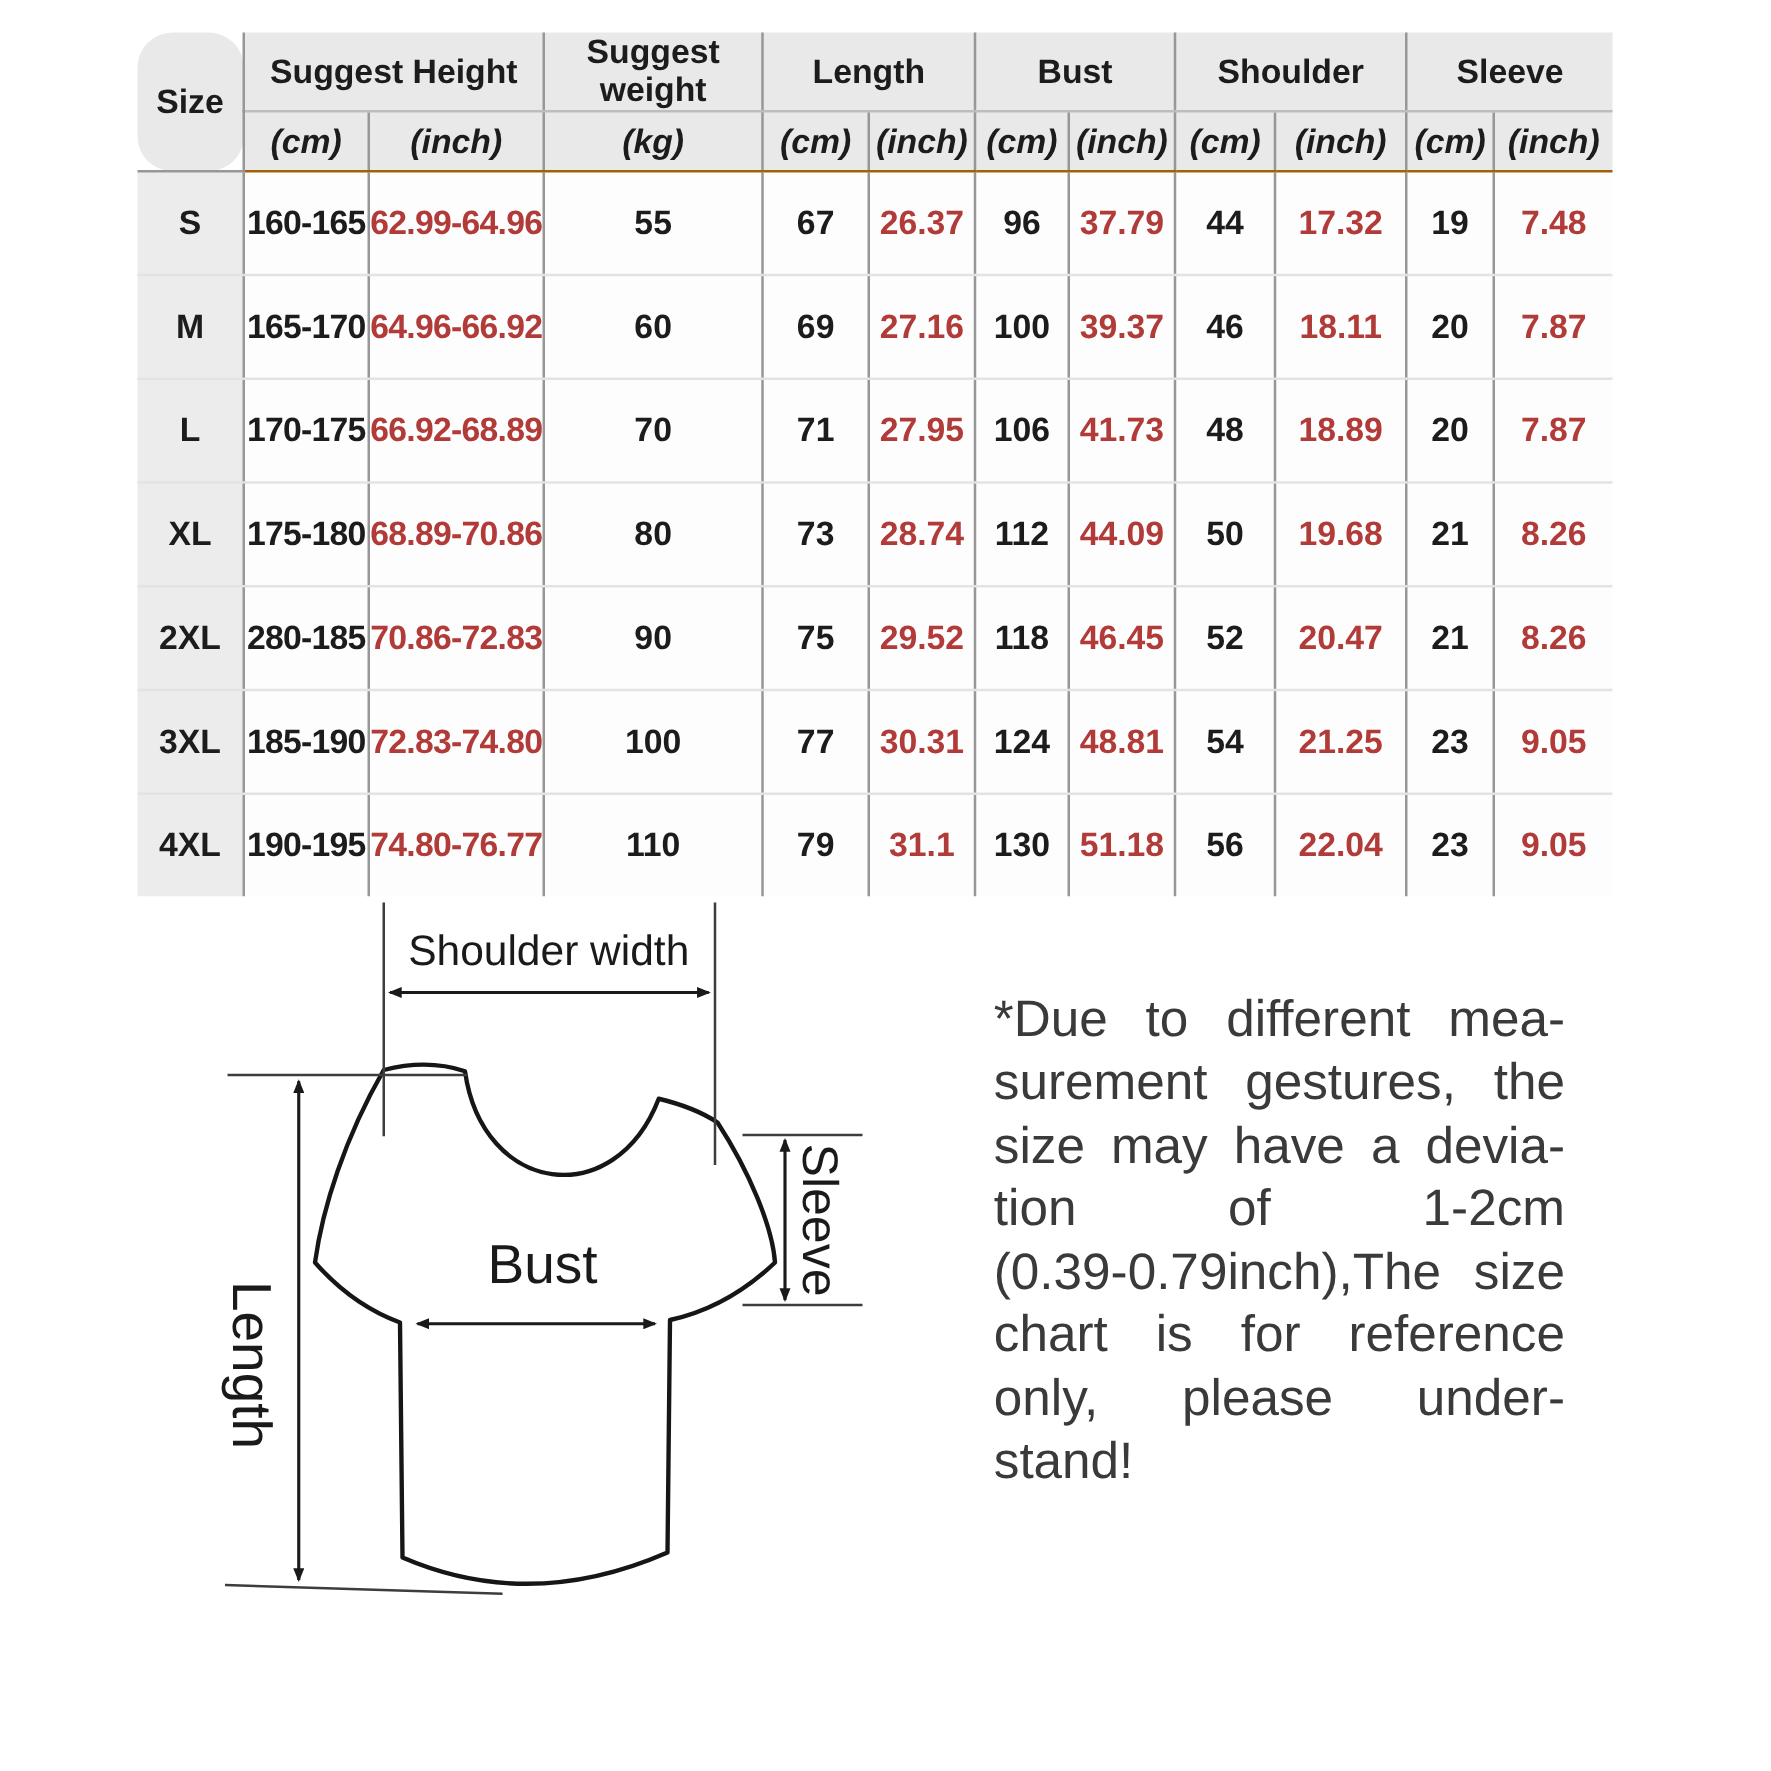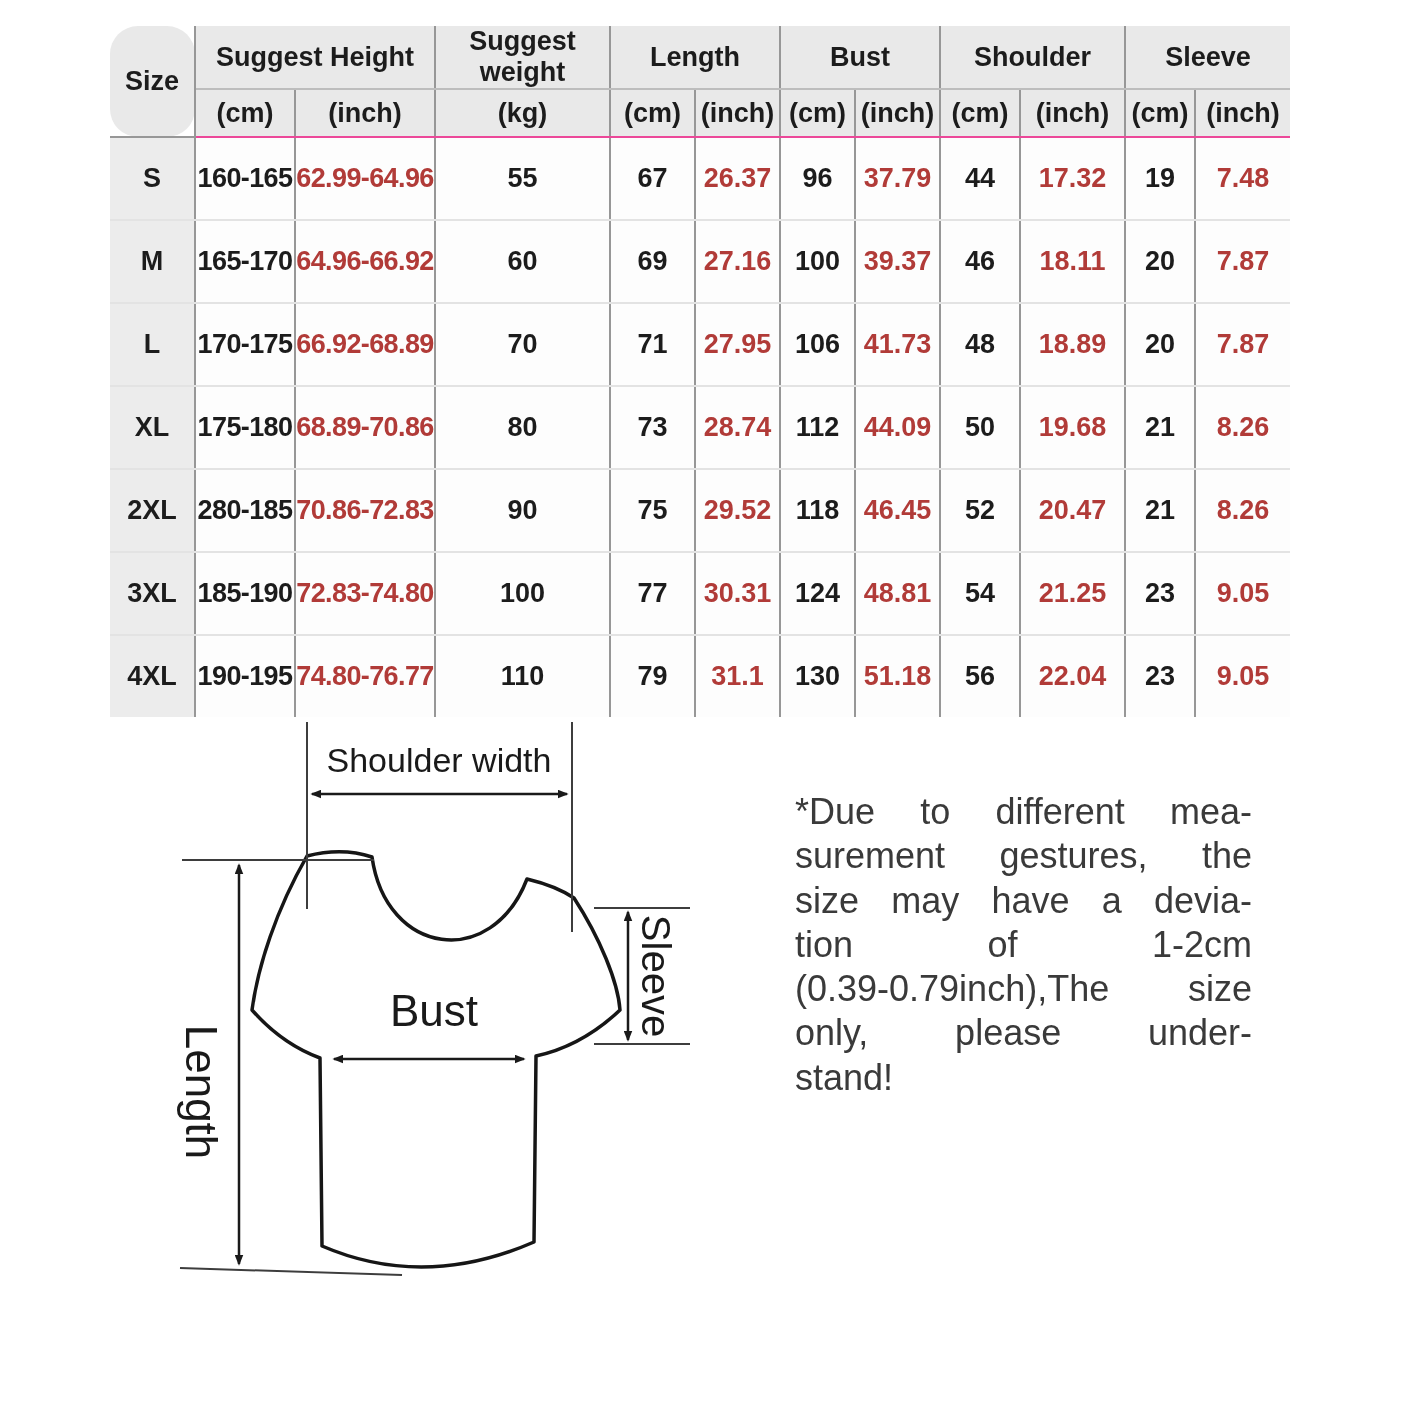--- a/index.html
+++ b/index.html
@@ -25,21 +25,21 @@
     padding:0;
     font-weight:bold;
   }
   .size-table th:last-child, .size-table td:last-child { border-right:none; }
   .size-table thead th {
     background:#e9e9e9;
     font-size:27px;
     color:#1c1c1c;
   }
   .group-row th { height:52px; border-bottom:2px solid #bdbdbd; }
-  .unit-row th { height:46px; border-bottom:2px solid #ec4899; }
+  .unit-row th { height:46px; border-bottom:2px solid #a16207;font-style:italic; }
   .size-head { border-bottom:2px solid #979797 !important;border-radius:28px; }
   .size-table tbody td {
     height:81px;
     background:#fdfdfd;
     font-size:27px;
     border-bottom:2px solid #e3e3e3;
   }
   .size-table tbody tr:last-child td { border-bottom:none; }
   .size-cell { background:#ececec !important; }
   .inch { color:#b13b38; }
@@ -48,21 +48,21 @@
   
   .diagram { position:absolute; left:162px; top:714px; }
   .diagram svg text {
     font-family:"Liberation Sans", sans-serif;
     fill:#1a1a1a;
   }
 
   
   .note {
     position:absolute; left:795px; top:790px; width:457px;
-    font-size:36px; line-height:1.23; color:#3a3a3a;
+    font-size:41px; line-height:1.23; color:#3a3a3a;
   }
   .note-line { text-align:justify; text-align-last:justify; -moz-text-align-last:justify; }
   .note-line:last-child { text-align-last:left; -moz-text-align-last:left; }
 </style>
 </head>
 <body>
 
 <table class="size-table">
   <colgroup>
     <col style="width:85px">
@@ -243,15 +243,16 @@
     <text x="480" y="262" text-anchor="middle" font-size="40" font-weight="500" transform="rotate(90 480 262)">Sleeve</text>
   </svg>
 </div>
 
 <div class="note">
   <div class="note-line">*Due to different mea-</div>
   <div class="note-line">surement gestures, the</div>
   <div class="note-line">size may have a devia-</div>
   <div class="note-line">tion of 1-2cm</div>
   <div class="note-line">(0.39-0.79inch),The size</div>
+  <div class="note-line">chart is for reference</div>
   <div class="note-line">only, please under-</div>
   <div class="note-line">stand!</div>
 </div>
 
 </body></html>

